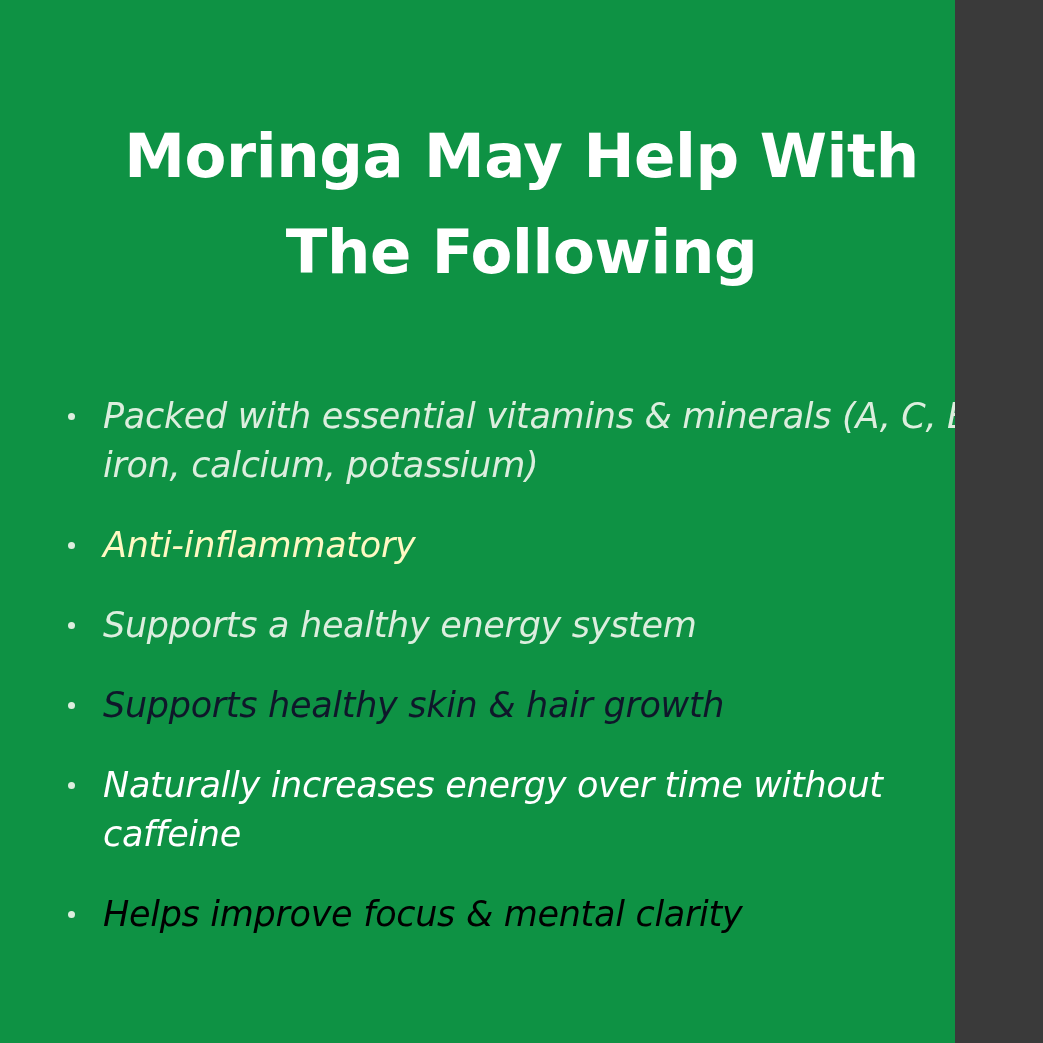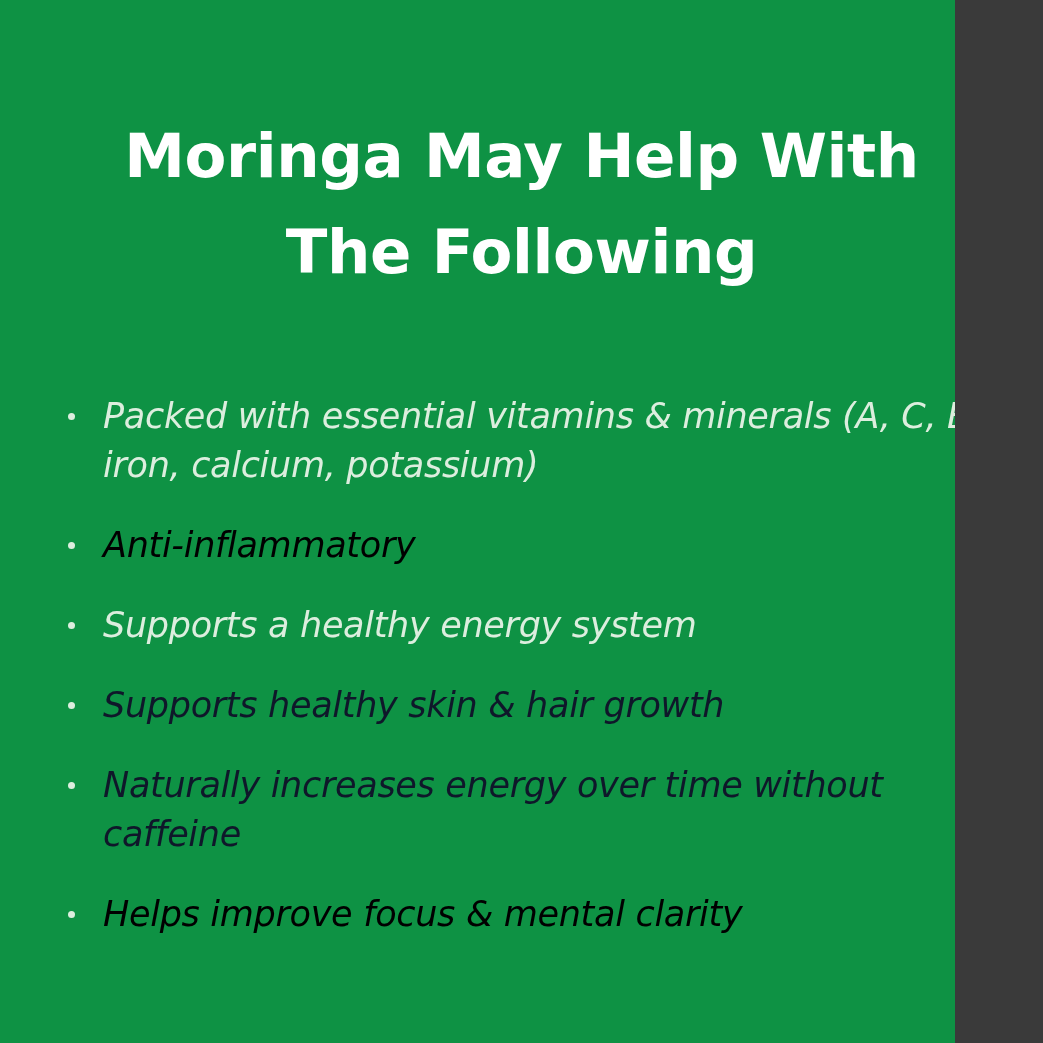--- a/index.html
+++ b/index.html
@@ -84,33 +84,33 @@
 
   <div class="title-block">
     <h1 class="title" style="color: rgb(255, 255, 255);">Moringa May Help With The Following</h1>
   </div>
 
   <ul class="bullets">
     <li class="bullet-item" style="color: rgb(220, 238, 222);">
       <span class="bullet-dot" style="background: rgb(220, 238, 222);"></span>
       <span class="bullet-text">Packed with essential vitamins &amp; minerals (A, C, E, iron, calcium, potassium)</span>
     </li>
-    <li class="bullet-item" style="color: #000000;">
+    <li class="bullet-item" style="color: #fef9c3;">
       <span class="bullet-dot" style="background: rgb(220, 238, 222);"></span>
       <span class="bullet-text">Anti-inflammatory</span>
     </li>
     <li class="bullet-item" style="color: rgb(220, 238, 222);">
       <span class="bullet-dot" style="background: rgb(220, 238, 222);"></span>
       <span class="bullet-text">Supports a healthy energy system</span>
     </li>
     <li class="bullet-item" style="color: #0f172a;">
       <span class="bullet-dot" style="background: rgb(220, 238, 222);"></span>
       <span class="bullet-text">Supports healthy skin &amp; hair growth</span>
     </li>
-    <li class="bullet-item" style="color: #0f172a;">
+    <li class="bullet-item" style="color: #ffffff;">
       <span class="bullet-dot" style="background: rgb(220, 238, 222);"></span>
       <span class="bullet-text">Naturally increases energy over time without caffeine</span>
     </li>
     <li class="bullet-item" style="color: #000000;">
       <span class="bullet-dot" style="background: rgb(220, 238, 222);"></span>
       <span class="bullet-text">Helps improve focus &amp; mental clarity</span>
     </li>
   </ul>
 
 </div>

